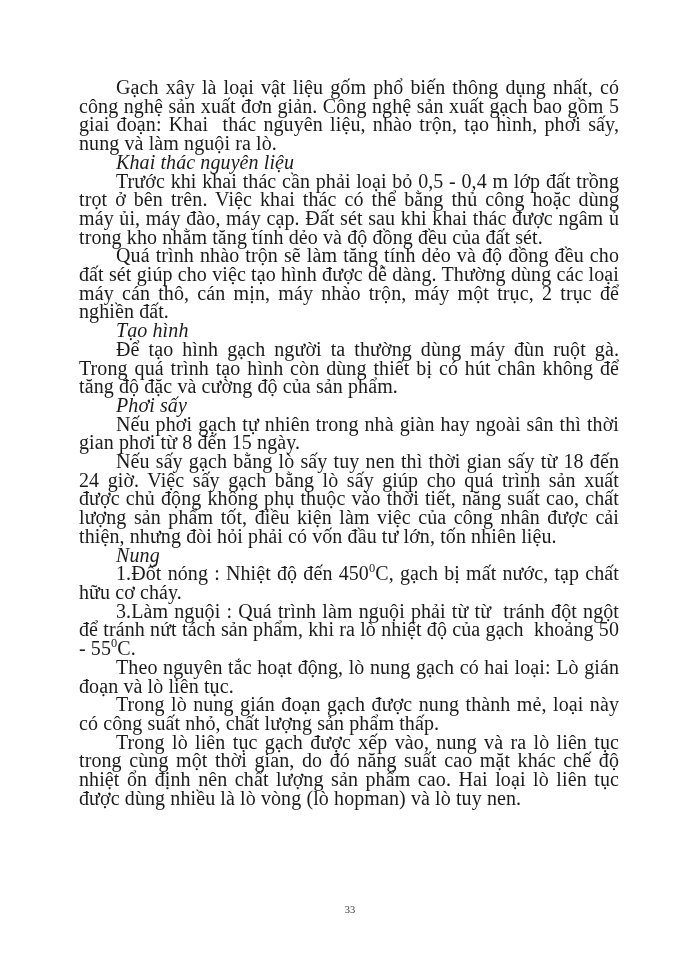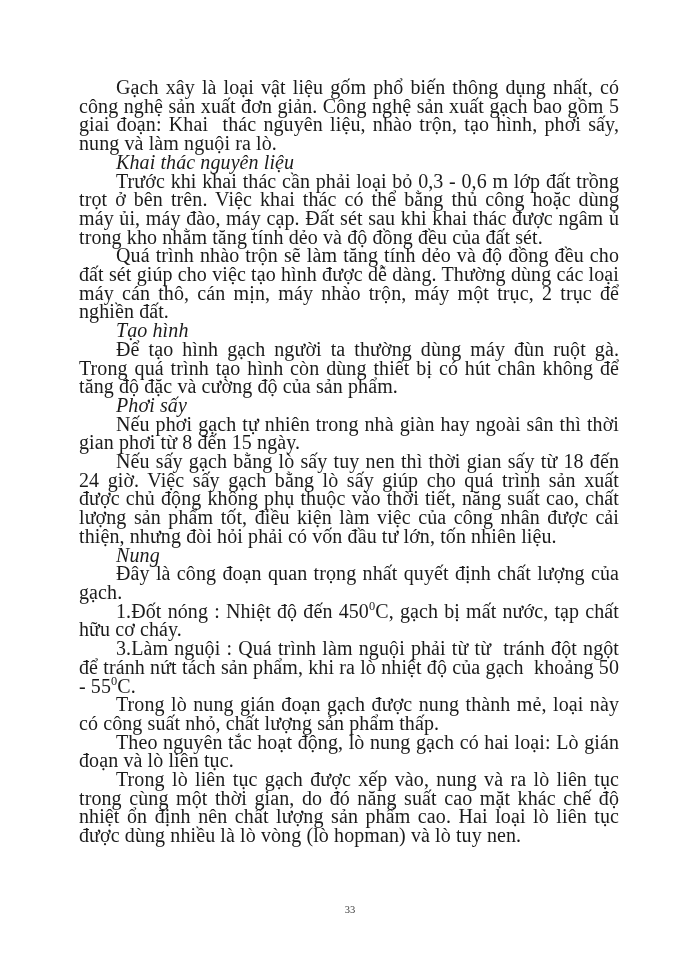--- a/index.html
+++ b/index.html
@@ -52,29 +52,28 @@
     color: #3a3a3a;
   }
 </style>
 </head>
 <body>
 
 <div class="page">
   <div class="text-block" id="doc-body">
       <p class="para body-text"><span>Gạch xây là loại vật liệu gốm phổ biến thông dụng nhất, có công nghệ sản xuất đơn giản. Công nghệ sản xuất gạch bao gồm 5 giai đoạn: Khai&nbsp; thác nguyên liệu, nhào trộn, tạo hình, phơi sấy, nung và làm nguội ra lò.</span></p>
       <p class="para heading"><span class="italic">Khai thác nguyên liệu</span></p>
-      <p class="para body-text"><span>Trước khi khai thác cần phải loại bỏ 0,3 - 0,6 m lớp đất trồng trọt ở bên trên. Việc khai thác có thể bằng thủ công hoặc dùng máy ủi, máy đào, máy cạp. Đất sét sau khi khai thác được ngâm ủ trong kho nhằm tăng tính dẻo và độ đồng đều của đất sét.</span></p>
+      <p class="para body-text"><span>Trước khi khai thác cần phải loại bỏ 0,5 - 0,4 m lớp đất trồng trọt ở bên trên. Việc khai thác có thể bằng thủ công hoặc dùng máy ủi, máy đào, máy cạp. Đất sét sau khi khai thác được ngâm ủ trong kho nhằm tăng tính dẻo và độ đồng đều của đất sét.</span></p>
       <p class="para body-text"><span>Quá trình nhào trộn sẽ làm tăng tính dẻo và độ đồng đều cho đất sét giúp cho việc tạo hình được dễ dàng. Thường dùng các loại máy cán thô, cán mịn, máy nhào trộn, máy một trục, 2 trục để nghiền đất.</span></p>
       <p class="para heading"><span class="italic">Tạo hình</span></p>
       <p class="para body-text"><span>Để tạo hình gạch người ta thường dùng máy đùn ruột gà. Trong quá trình tạo hình còn dùng thiết bị có hút chân không để tăng độ đặc và cường độ của sản phẩm.</span></p>
       <p class="para heading"><span class="italic">Phơi sấy</span></p>
       <p class="para body-text"><span>Nếu phơi gạch tự nhiên trong nhà giàn hay ngoài sân thì thời gian phơi từ 8 đến 15 ngày.</span></p>
       <p class="para body-text"><span>Nếu sấy gạch bằng lò sấy tuy nen thì thời gian sấy từ 18 đến 24 giờ. Việc sấy gạch bằng lò sấy giúp cho quá trình sản xuất được chủ động không phụ thuộc vào thời tiết, năng suất cao, chất lượng sản phẩm tốt, điều kiện làm việc của công nhân được cải thiện, nhưng đòi hỏi phải có vốn đầu tư lớn, tốn nhiên liệu.</span></p>
       <p class="para heading"><span class="italic">Nung</span></p>
-      <p class="para body-text"><span>Đây là công đoạn quan trọng nhất quyết định chất lượng của gạch.</span></p>
       <p class="para body-text"><span class="italic">1.Đốt nóng</span><span> : Nhiệt độ đến 450</span><sup>0</sup><span>C, gạch bị mất nước, tạp chất hữu cơ cháy.</span></p>
       <p class="para body-text"><span class="italic">3.Làm nguội</span><span> : Quá trình làm nguội phải từ từ&nbsp; tránh đột ngột để tránh nứt tách sản phẩm, khi ra lò nhiệt độ của gạch&nbsp; khoảng 50 - 55</span><sup>0</sup><span>C.</span></p>
+      <p class="para body-text"><span>Theo nguyên tắc hoạt động, lò nung gạch có hai loại: Lò gián đoạn và lò liên tục.</span></p>
       <p class="para body-text"><span>Trong lò nung gián đoạn gạch được nung thành mẻ, loại này có công suất nhỏ, chất lượng sản phẩm thấp.</span></p>
-      <p class="para body-text"><span>Theo nguyên tắc hoạt động, lò nung gạch có hai loại: Lò gián đoạn và lò liên tục.</span></p>
       <p class="para body-text"><span>Trong lò liên tục gạch được xếp vào, nung và ra lò liên tục trong cùng một thời gian, do đó năng suất cao mặt khác chế độ nhiệt ổn định nên chất lượng sản phẩm cao. Hai loại lò liên tục được dùng nhiều là lò vòng (lò hopman) và lò tuy nen.</span></p>
     </div>
   <div class="page-number">33</div>
 </div>
 
 </body></html>

